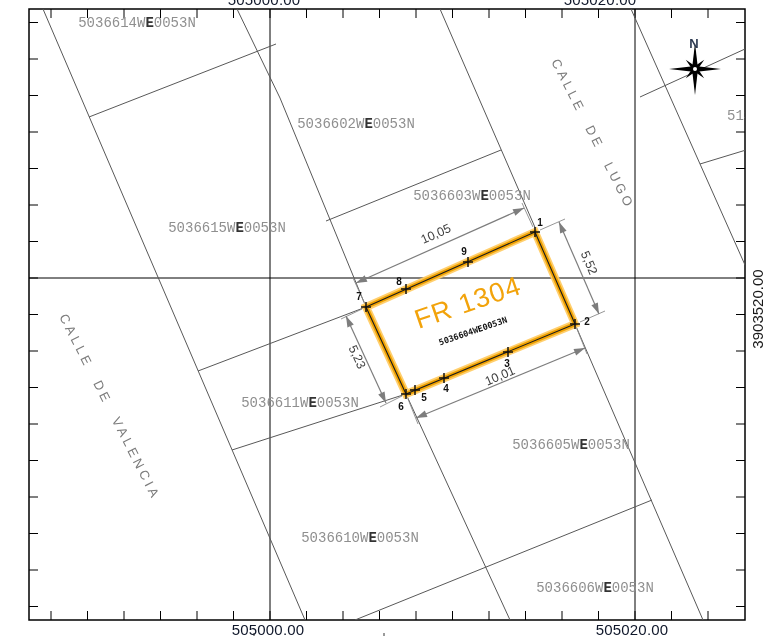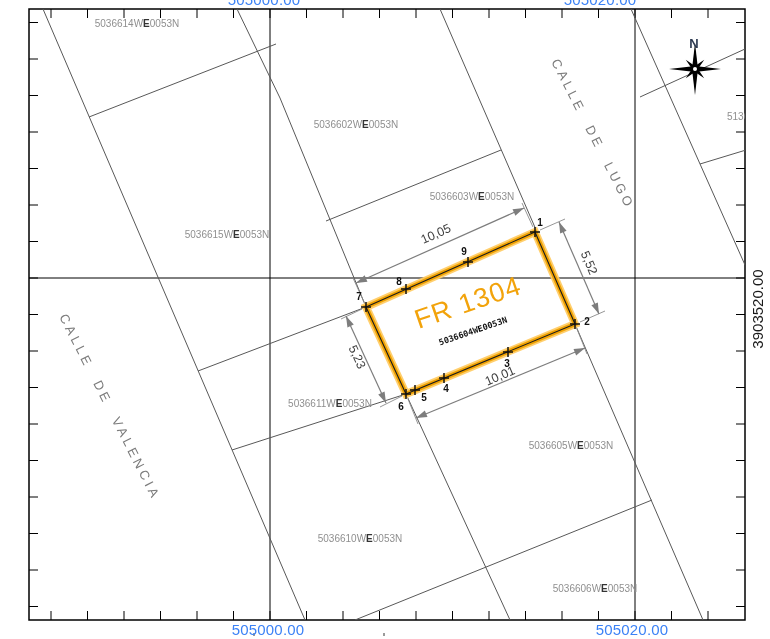--- a/index.html
+++ b/index.html
@@ -3,24 +3,24 @@
 <meta charset="utf-8">
 <style>
   html,body{margin:0;padding:0;}
   body{
     width:770px;height:639px;position:relative;overflow:hidden;
     background:#ffffff;font-family:"Liberation Sans",sans-serif;
   }
   #stage{position:absolute;left:0;top:0;width:770px;height:639px;}
   svg{position:absolute;left:0;top:0;}
   .lbl{position:absolute;white-space:nowrap;transform:translate(-50%,-50%);}
-  .coord{font-size:15px;color:#3b82f6;letter-spacing:.2px;}
+  .coord{font-size:15px;color:#0f172a;letter-spacing:.2px;}
   .coord-v{font-size:15px;color:#1a1a1a;}
   .street{font-size:13px;color:#7b7b7b;letter-spacing:3.5px;word-spacing:9px;}
-  .pref{font-size:10px;color:#8f8f8f;font-family:Liberation Sans, sans-serif;letter-spacing:0;}
+  .pref{font-size:14px;color:#8f8f8f;font-family:Liberation Mono, monospace;letter-spacing:0;}
   .pref b{color:#333;font-weight:bold;}
   .pref-center{font-size:8.5px;color:#141414;font-family:"DejaVu Sans Mono",monospace;font-weight:bold;}
   .pref-center b{color:#000;}
   .fr{font-size:27px;color:#F2A30B;letter-spacing:1px;}
   .dim{font-size:12.5px;color:#3f3f3f;}
   .vtx{font-size:10px;color:#111;font-weight:bold;}
   .north{font-size:13px;color:#2e3b52;font-weight:bold;}
   .clipbox{position:absolute;overflow:hidden;}
 </style>
 </head>
@@ -219,22 +219,22 @@
 
   <div class="lbl fr" id="fr-label" style="left: 468px; top: 303px; transform: translate(-50%, -50%) rotate(-19deg);">FR 1304</div>
   <div class="lbl pref-center" id="fr-ref" style="left: 473px; top: 331px; transform: translate(-50%, -50%) rotate(-19deg);">5036604W<b>E</b>0053N</div>
 
   <div class="clipbox" id="clipped-ref-box" style="left: 727px; top: 106px; width: 18px; height: 14px;">
     <span class="pref">5136</span>
   </div>
 <div class="lbl pref" style="left: 137px; top: 23px; transform: translate(-50%, -50%);">5036614W<b>E</b>0053N</div>
     <div class="lbl pref" style="left: 356px; top: 124px; transform: translate(-50%, -50%);">5036602W<b>E</b>0053N</div>
     <div class="lbl pref" style="left: 472px; top: 196px; transform: translate(-50%, -50%);">5036603W<b>E</b>0053N</div>
-    <div class="lbl pref" style="left: 227px; top: 234px; transform: translate(-50%, -50%);">5036615W<b>E</b>0053N</div>
-    <div class="lbl pref" style="left: 300px; top: 403px; transform: translate(-50%, -50%); margin-left: 30px;">5036611W<b>E</b>0053N</div>
+    <div class="lbl pref" style="left: 227px; top: 228px; transform: translate(-50%, -50%);">5036615W<b>E</b>0053N</div>
+    <div class="lbl pref" style="left: 300px; top: 403px; transform: translate(-50%, -50%);">5036611W<b>E</b>0053N</div>
     <div class="lbl pref" style="left: 571px; top: 445px; transform: translate(-50%, -50%);">5036605W<b>E</b>0053N</div>
     <div class="lbl pref" style="left: 360px; top: 538px; transform: translate(-50%, -50%);">5036610W<b>E</b>0053N</div>
     <div class="lbl pref" style="left: 595px; top: 588px; transform: translate(-50%, -50%);">5036606W<b>E</b>0053N</div>
     <div class="lbl dim" style="left: 436px; top: 234px; transform: translate(-50%, -50%) rotate(-24deg);">10,05</div>
     <div class="lbl dim" style="left: 589px; top: 263px; transform: translate(-50%, -50%) rotate(67deg);">5,52</div>
     <div class="lbl dim" style="left: 357px; top: 357px; transform: translate(-50%, -50%) rotate(65deg);">5,23</div>
     <div class="lbl dim" style="left: 500px; top: 376px; transform: translate(-50%, -50%) rotate(-23deg);">10,01</div>
     <div class="lbl vtx" style="left: 540px; top: 222px; transform: translate(-50%, -50%);">1</div>
     <div class="lbl vtx" style="left: 587px; top: 321px; transform: translate(-50%, -50%);">2</div>
     <div class="lbl vtx" style="left: 507px; top: 363px; transform: translate(-50%, -50%);">3</div>

